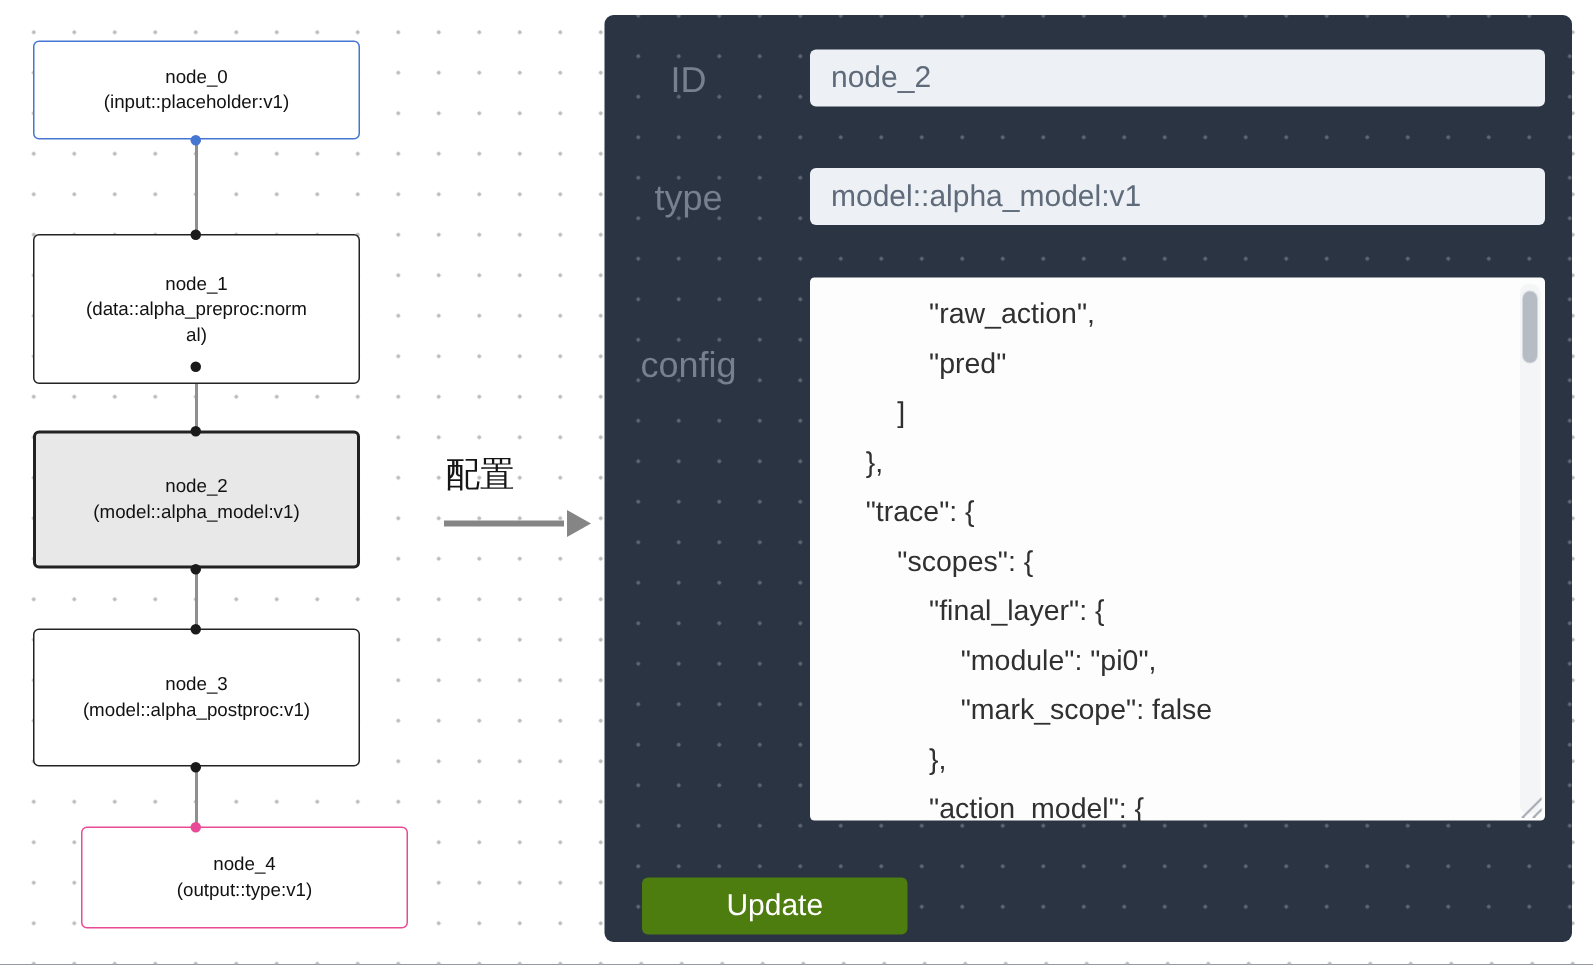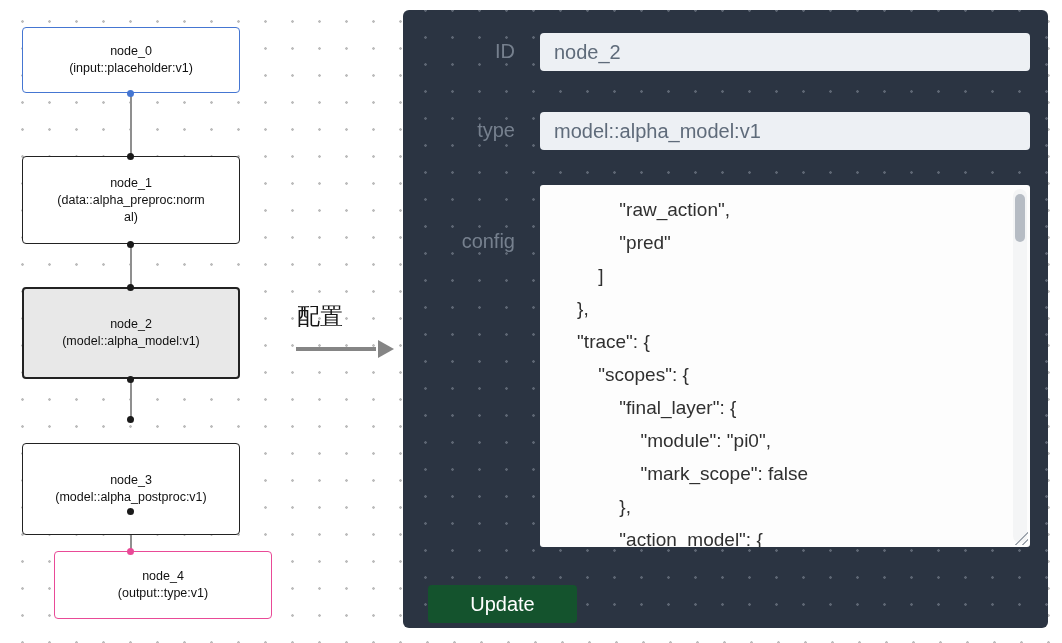--- a/index.html
+++ b/index.html
@@ -48,22 +48,22 @@
   .panel{
     position:absolute;left:403px;top:10px;width:645px;height:618px;
     background:#2b3442;border-radius:6px;z-index:2;
   }
   .panel-dots{
     position:absolute;inset:0;border-radius:6px;pointer-events:none;z-index:1;
     background-image:radial-gradient(circle,rgba(168,176,188,0.40) 1.2px,transparent 1.5px);
     background-size:27px 27px;background-position:9px 14px;
   }
   .field-label{
-    position:absolute;left:0;width:112px;text-align:right;
-    color:#76808e;font-size:20px;z-index:2;
+    position:absolute;left:0;width:112px;text-align:center;
+    color:#76808e;font-size:24px;z-index:2;
   }
   .field-input{
     position:absolute;left:137px;width:490px;height:38px;box-sizing:border-box;
     background:#edf0f4;border:none;border-radius:4px;
     font-family:"Liberation Sans", sans-serif;font-size:20px;color:#5f6b7a;
     padding:0 14px;z-index:2;outline:none;
   }
   .config-wrap{
     position:absolute;left:137px;top:175px;width:490px;height:362px;z-index:2;
     background:#fdfdfd;border-radius:3px;
@@ -83,44 +83,44 @@
   .scroll-thumb{
     position:absolute;right:2px;top:5px;width:10px;height:48px;
     background:#b6bcc4;border-radius:5px;
   }
   .resize-grip{
     position:absolute;right:2px;bottom:2px;width:14px;height:14px;z-index:4;
     background:repeating-linear-gradient(135deg,#a0a7af 0 1.5px,transparent 1.5px 5px);
     clip-path:polygon(100% 0,100% 100%,0 100%);
   }
   .update-btn{
-    position:absolute;left:25px;top:575px;width:149px;height:38px;z-index:2;
-    background:#14532d;border:none;border-radius:4px;color:#ffffff;
+    position:absolute;left:25px;top:575px;width:177px;height:38px;z-index:2;
+    background:#4d7c0f;border:none;border-radius:4px;color:#ffffff;
     font-family:"Liberation Sans", sans-serif;font-size:20px;font-weight:500;
     cursor:pointer;
   }
 </style>
 </head>
 <body>
 
 <div id="canvas">
 
   <div class="node node-input" style="top:27px;height:66px;">
     <div>node_0</div>
     <div>(input::placeholder:v1)</div>
   </div>
-  <div class="node" style="top:156px;height:88px;">
+  <div class="node" style="top:156px;height:100px;">
     <div>node_1</div>
     <div>(data::alpha_preproc:normal)</div>
   </div>
   <div class="node node-selected" style="top:287px;height:92px;">
     <div>node_2</div>
     <div>(model::alpha_model:v1)</div>
   </div>
-  <div class="node" style="top:419px;height:92px;margin-top:24px;">
+  <div class="node" style="top:419px;height:92px;">
     <div>node_3</div>
     <div>(model::alpha_postproc:v1)</div>
   </div>
   <div class="node node-output" style="top:551px;height:68px;margin-left:32px;">
     <div>node_4</div>
     <div>(output::type:v1)</div>
   </div>
 
   <div class="edge" style="top:93px;height:63px;"></div>
   <div class="edge" style="top:244px;height:43px;"></div>

